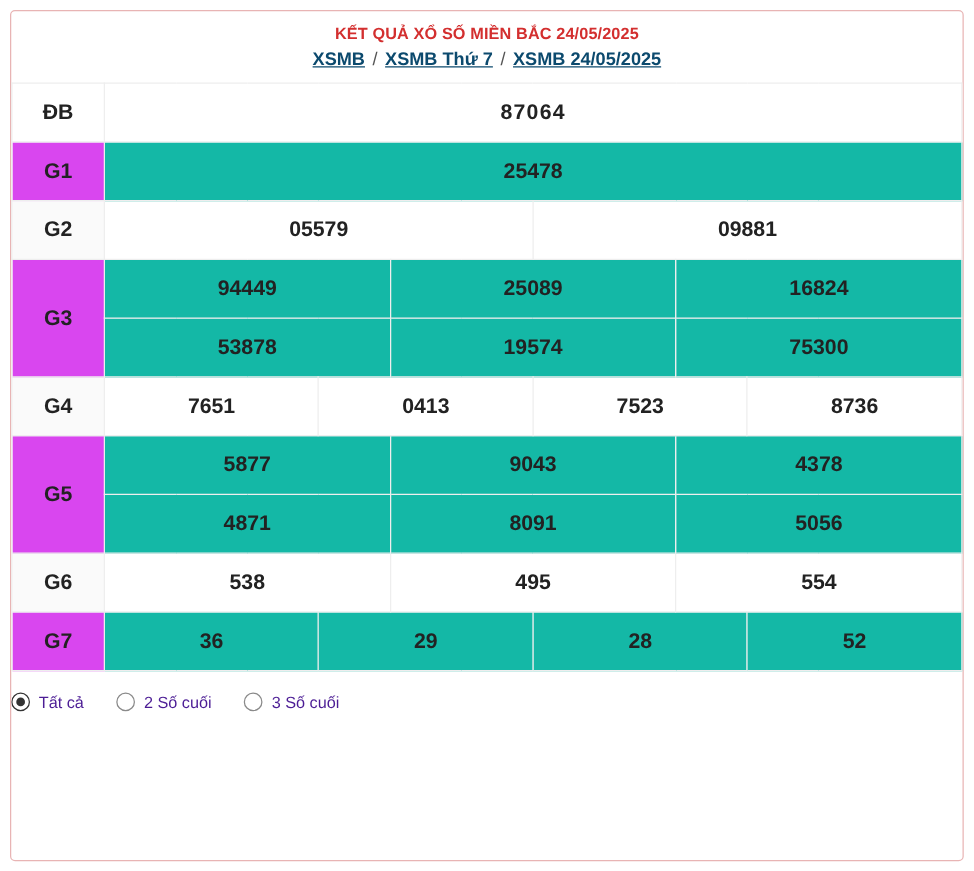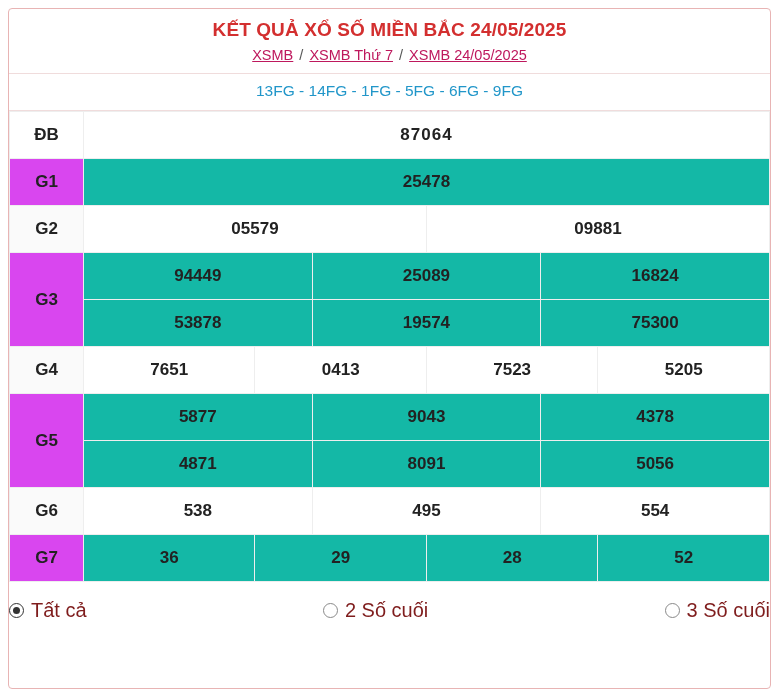--- a/index.html
+++ b/index.html
@@ -21,35 +21,35 @@
     height: 681px;
     border: 1px solid #e8b4b4;
     border-radius: 4px;
     background: #ffffff;
     overflow: hidden;
     position: relative;
   }
   .title {
     text-align: center;
     color: #d32f2f;
-    font-size: 19px;
+    font-size: 13px;
     font-weight: bold;
     padding: 10px 0 6px 0;
     letter-spacing: 0.1px;
   }
   .breadcrumb {
     text-align: center;
     font-size: 14.5px;
     padding-bottom: 10px;
     color: #1565c0;
   }
   .breadcrumb a {
-    color: #be185d;
+    color: #0c4a6e;
     text-decoration: underline;
-    font-weight: normal;
+    font-weight: bold;
   }
   .breadcrumb .sep {
     color: #555;
     font-weight: normal;
     padding: 0 2px;
   }
   .subcodes {
     text-align: center;
     font-size: 15.5px;
     color: #2196c9;
@@ -90,25 +90,25 @@
     font-size: 30px;
     font-weight: bold;
     letter-spacing: 1px;
     height: 69px;
   }
   tr.db-row td { background: #ffffff; }
   td.g1 { height: 47px; }
   .footer {
     display: flex;
     align-items: center;
-    justify-content: space-between;
+    justify-content: flex-start;
     gap: 26px;
     padding: 17px 0 0 0;
-    font-size: 20px;
-    color: #7f1d1d;
+    font-size: 13px;
+    color: #4c1d95;
   }
   .radio-opt {
     display: flex;
     align-items: center;
     gap: 7px;
     cursor: pointer;
   }
   .radio {
     width: 15px;
     height: 15px;
@@ -139,21 +139,20 @@
     <div class="title">KẾT QUẢ XỔ SỐ MIỀN BẮC 24/05/2025</div>
 
     <div class="breadcrumb">
       <a href="#">XSMB</a>
       <span class="sep">/</span>
       <a href="#">XSMB Thứ 7</a>
       <span class="sep">/</span>
       <a href="#">XSMB 24/05/2025</a>
     </div>
 
-    <div class="subcodes">13FG - 14FG - 1FG - 5FG - 6FG - 9FG</div>
 
     <table class="prize-table">
       <tbody>
           <tr class="db-row">
         <td class="label db-label">ĐB</td>
         <td class="db-value" colspan="12">87064</td>
       </tr>
 
       <tr class="shade">
         <td class="label">G1</td>
@@ -176,21 +175,21 @@
         <td colspan="4">53878</td>
         <td colspan="4">19574</td>
         <td colspan="4">75300</td>
       </tr>
 
       <tr>
         <td class="label">G4</td>
         <td colspan="3">7651</td>
         <td colspan="3">0413</td>
         <td colspan="3">7523</td>
-        <td colspan="3">5205</td>
+        <td colspan="3">8736</td>
       </tr>
 
       <tr class="shade">
         <td class="label" rowspan="2">G5</td>
         <td colspan="4">5877</td>
         <td colspan="4">9043</td>
         <td colspan="4">4378</td>
       </tr>
       <tr class="shade">
         <td colspan="4">4871</td>

